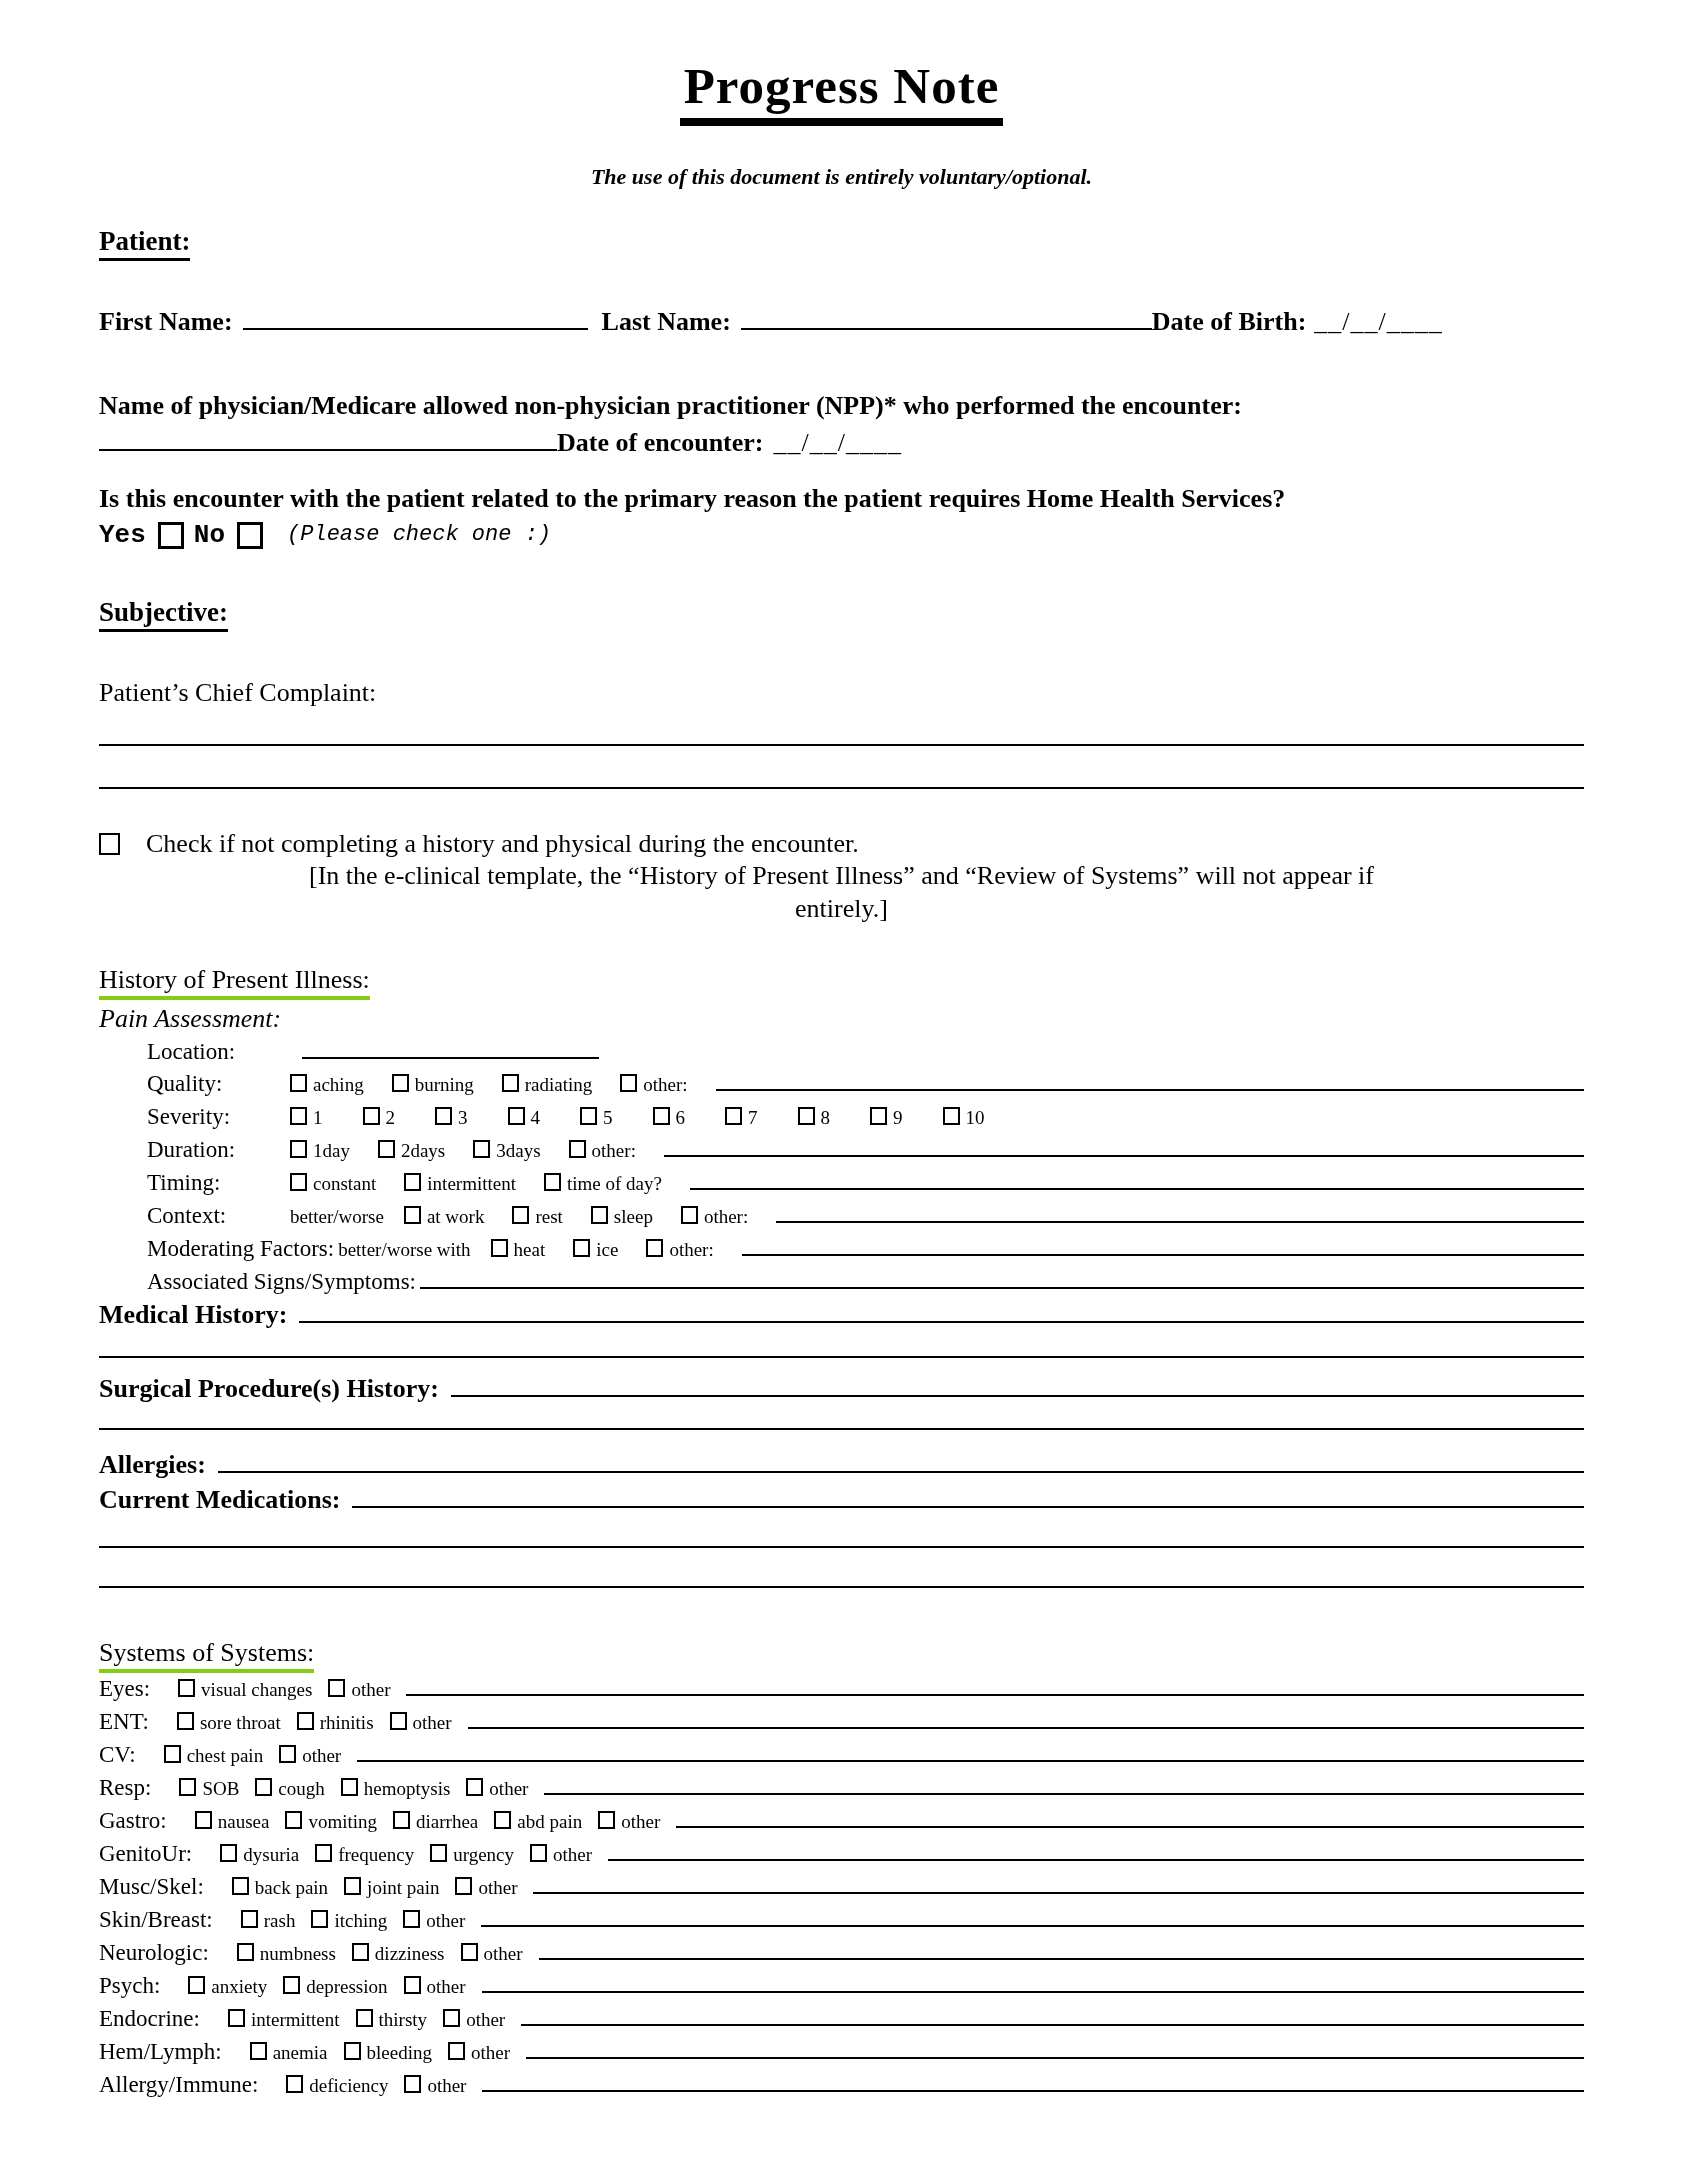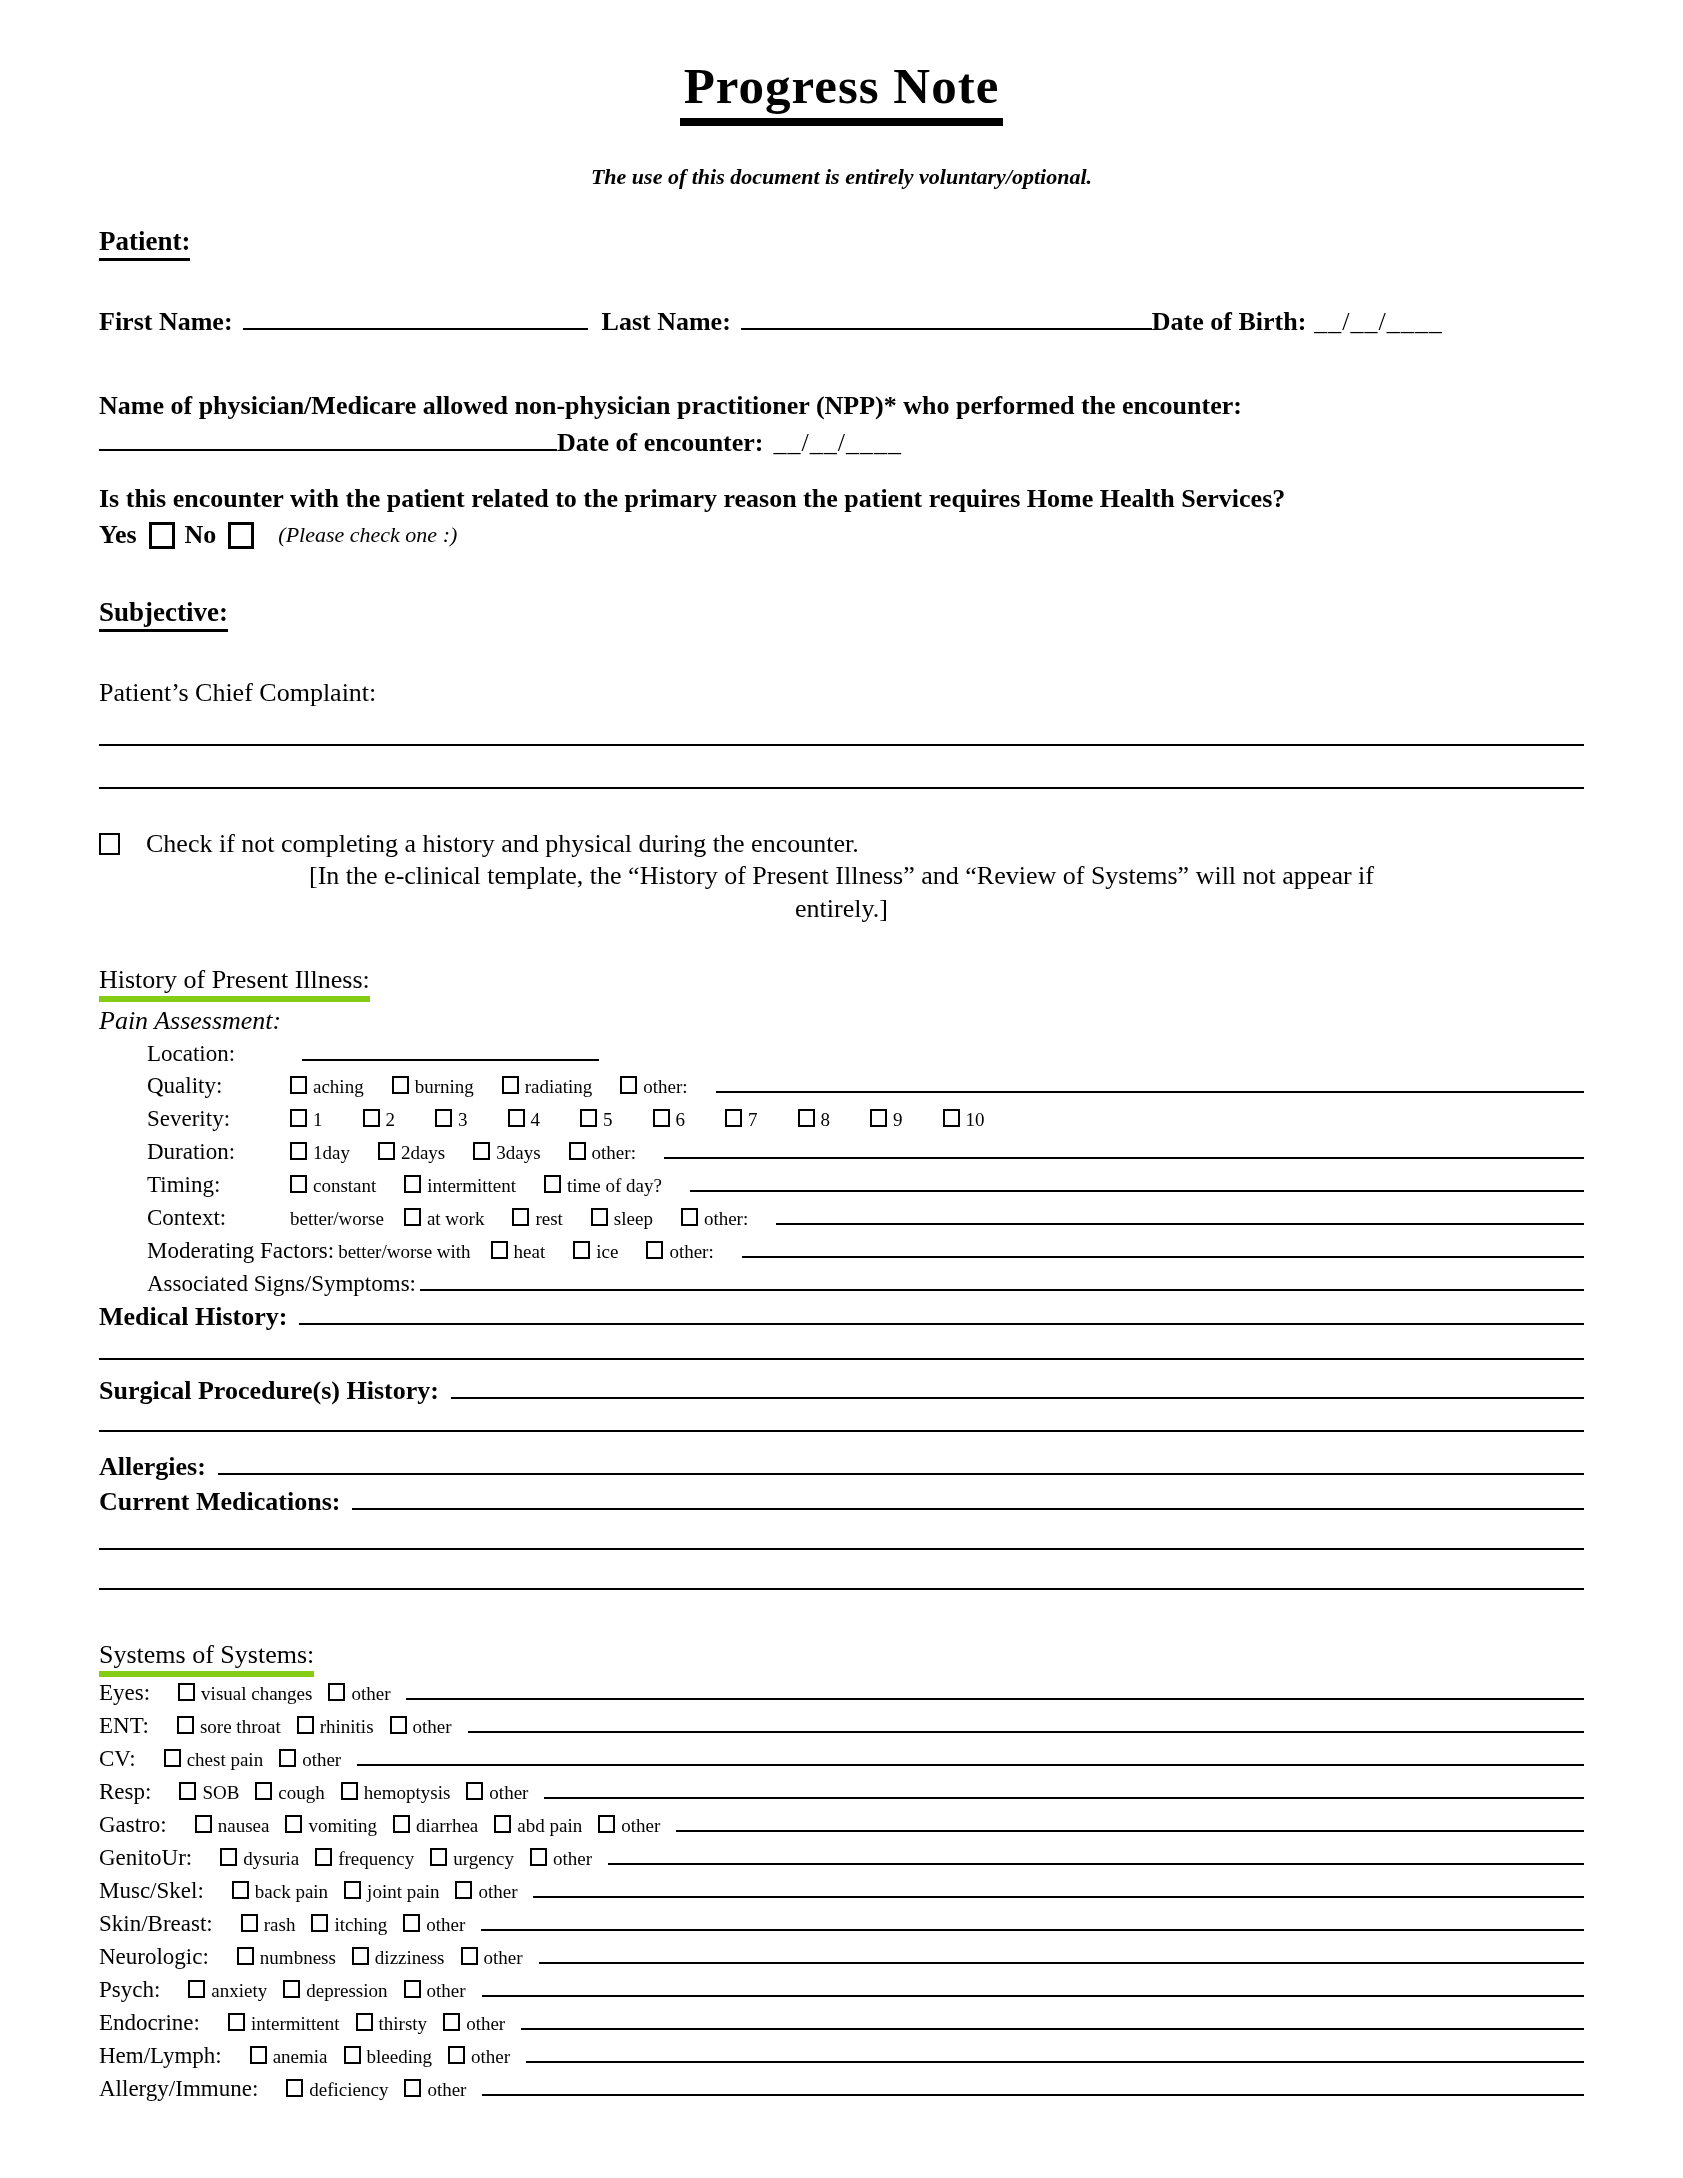--- a/index.html
+++ b/index.html
@@ -13,21 +13,21 @@
   .page{padding:57px 99px 0 99px;box-sizing:border-box;}
 
   
   .title-wrap{text-align:center;}
   .title{
     display:inline-block;font-size:51px;font-weight:bold;
     border-bottom:8px solid #000;padding:0 4px 3px 4px;letter-spacing:1px;
   }
   .subtitle{text-align:center;font-size:22px;font-weight:bold;font-style:italic;margin-top:38px;}
   .uheading{display:inline-block;font-weight:bold;font-size:27px;border-bottom:3px solid #000;padding-bottom:1px;}
-  .uheading-reg{display:inline-block;font-size:26px;border-bottom:6px solid #84cc16;padding-bottom:1px;}
+  .uheading-reg{display:inline-block;font-size:26px;border-bottom:4px solid #84cc16;padding-bottom:1px;}
   .blabel{font-weight:bold;font-size:26px;white-space:nowrap;}
 
   
   .blank{display:inline-block;border-bottom:2px solid #000;}
   .fill{flex:1 1 auto;border-bottom:2px solid #000;min-width:30px;}
   .short-blank{display:inline-block;width:297px;border-bottom:2px solid #000;}
   .hr{border-top:2px solid #000;height:0;}
 
   
   .cb{display:inline-block;width:13px;height:14px;border:2px solid #000;background:#fff;}
@@ -42,21 +42,21 @@
   .dateblank{margin-left:8px;letter-spacing:1px;}
 
   
   .phys{margin-top:50px;line-height:37px;}
   .phys-line2{display:flex;align-items:baseline;}
   .blank.phys-blank{width:458px;flex:0 0 auto;}
   .phys-line2 .dateblank{margin-left:10px;}
 
   
   .question{margin-top:20px;line-height:36px;}
-  .yesno-row{display:flex;align-items:center;}
+  .yesno-row{display:flex;align-items:center;font-family:Liberation Mono, monospace;}
   .yesno-row .blabel{line-height:36px;}
   .yesno-row .cb{margin:0 10px 0 12px;}
   .hint{font-style:italic;font-size:22px;margin-left:14px;white-space:nowrap;}
 
   .subjective-row{margin-top:44px;}
   .complaint-label{margin-top:46px;}
   .hr.c1{margin-top:36px;}
   .hr.c2{margin-top:41px;}
 
   .skip-row{margin-top:40px;display:flex;align-items:baseline;}

